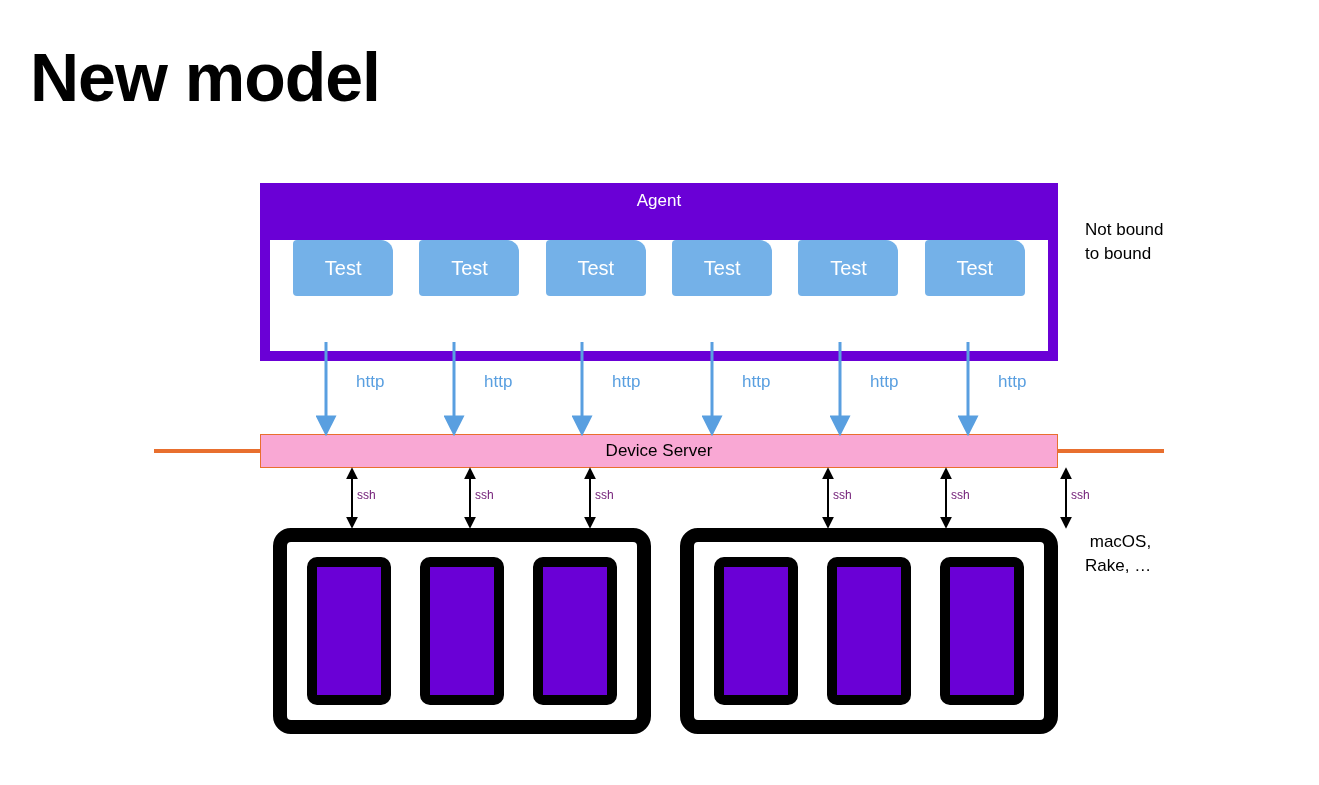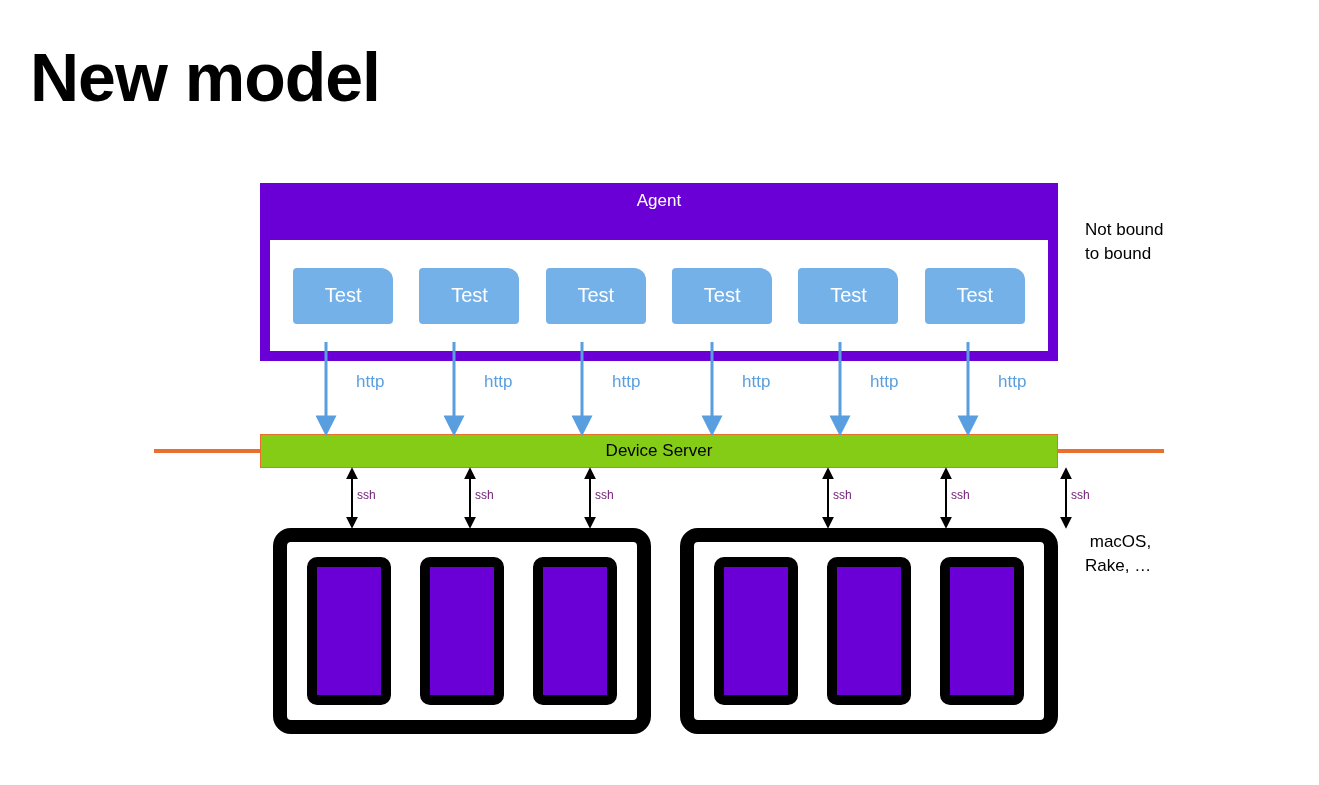--- a/index.html
+++ b/index.html
@@ -47,21 +47,21 @@
   }
   .agent-inner {
     position: absolute;
     left: 9px;
     right: 9px;
     top: 56px;
     bottom: 9px;
     background: #ffffff;
     display: flex;
     justify-content: space-around;
-    align-items: center;
+    align-items: flex-start;
     padding: 0 10px;
   }
   .test-box {
     width: 100px;
     height: 56px;
     background: #74b1e8;
     border-radius: 4px 12px 4px 4px;
     color: #fff;
     font-size: 20px;
     display: flex;
@@ -104,21 +104,21 @@
     background: #e86f2e;
   }
   
   .device-server {
     position: absolute;
     left: 260px;
     top: 434px;
     width: 798px;
     height: 34px;
     border: 1px solid #e86f2e;
-    background: #84cc16;
+    background: #f9a8d4;
     display: flex;
     align-items: center;
     justify-content: center;
     font-size: 17px;
     color: #000;
   }
   
   svg.overlay {
     position: absolute;
     left: 0; top: 0;

